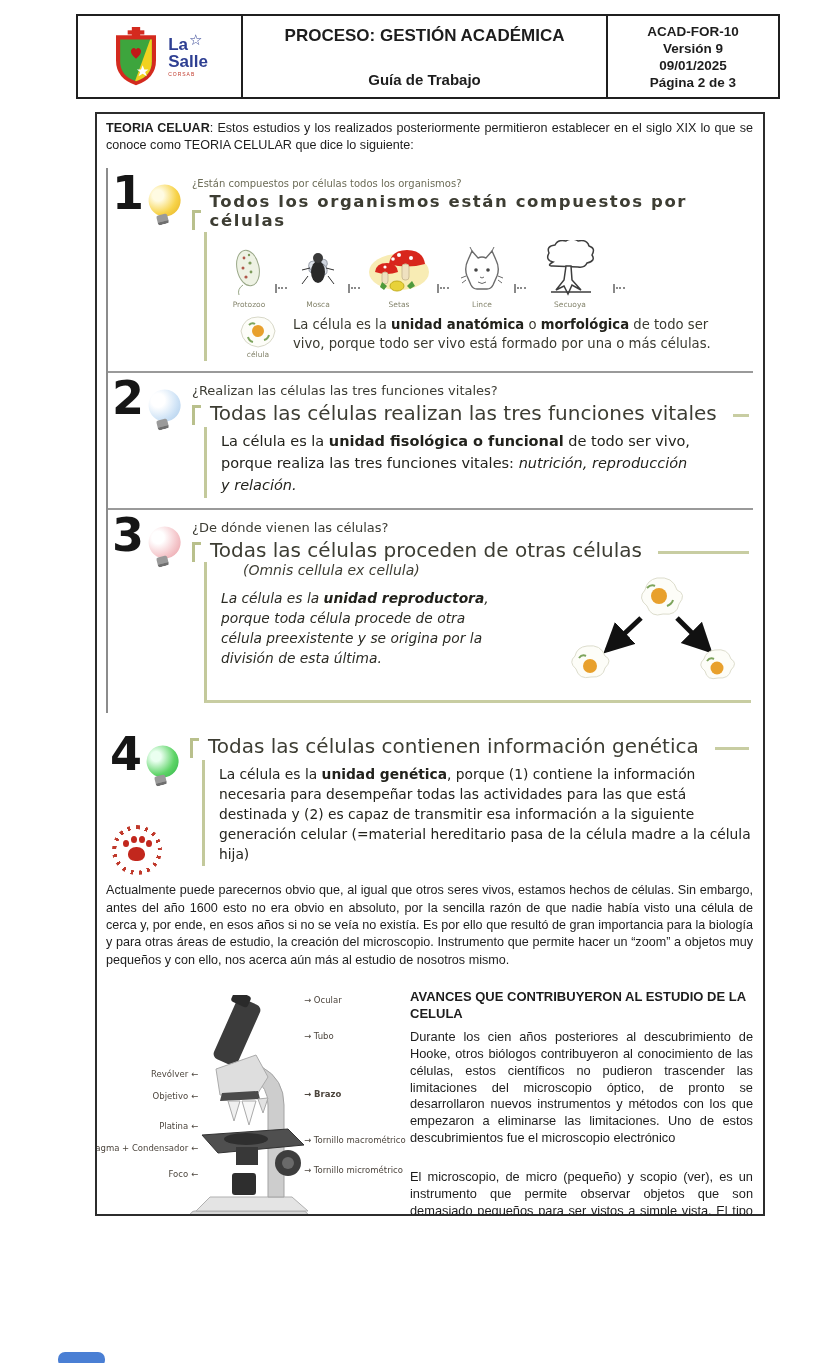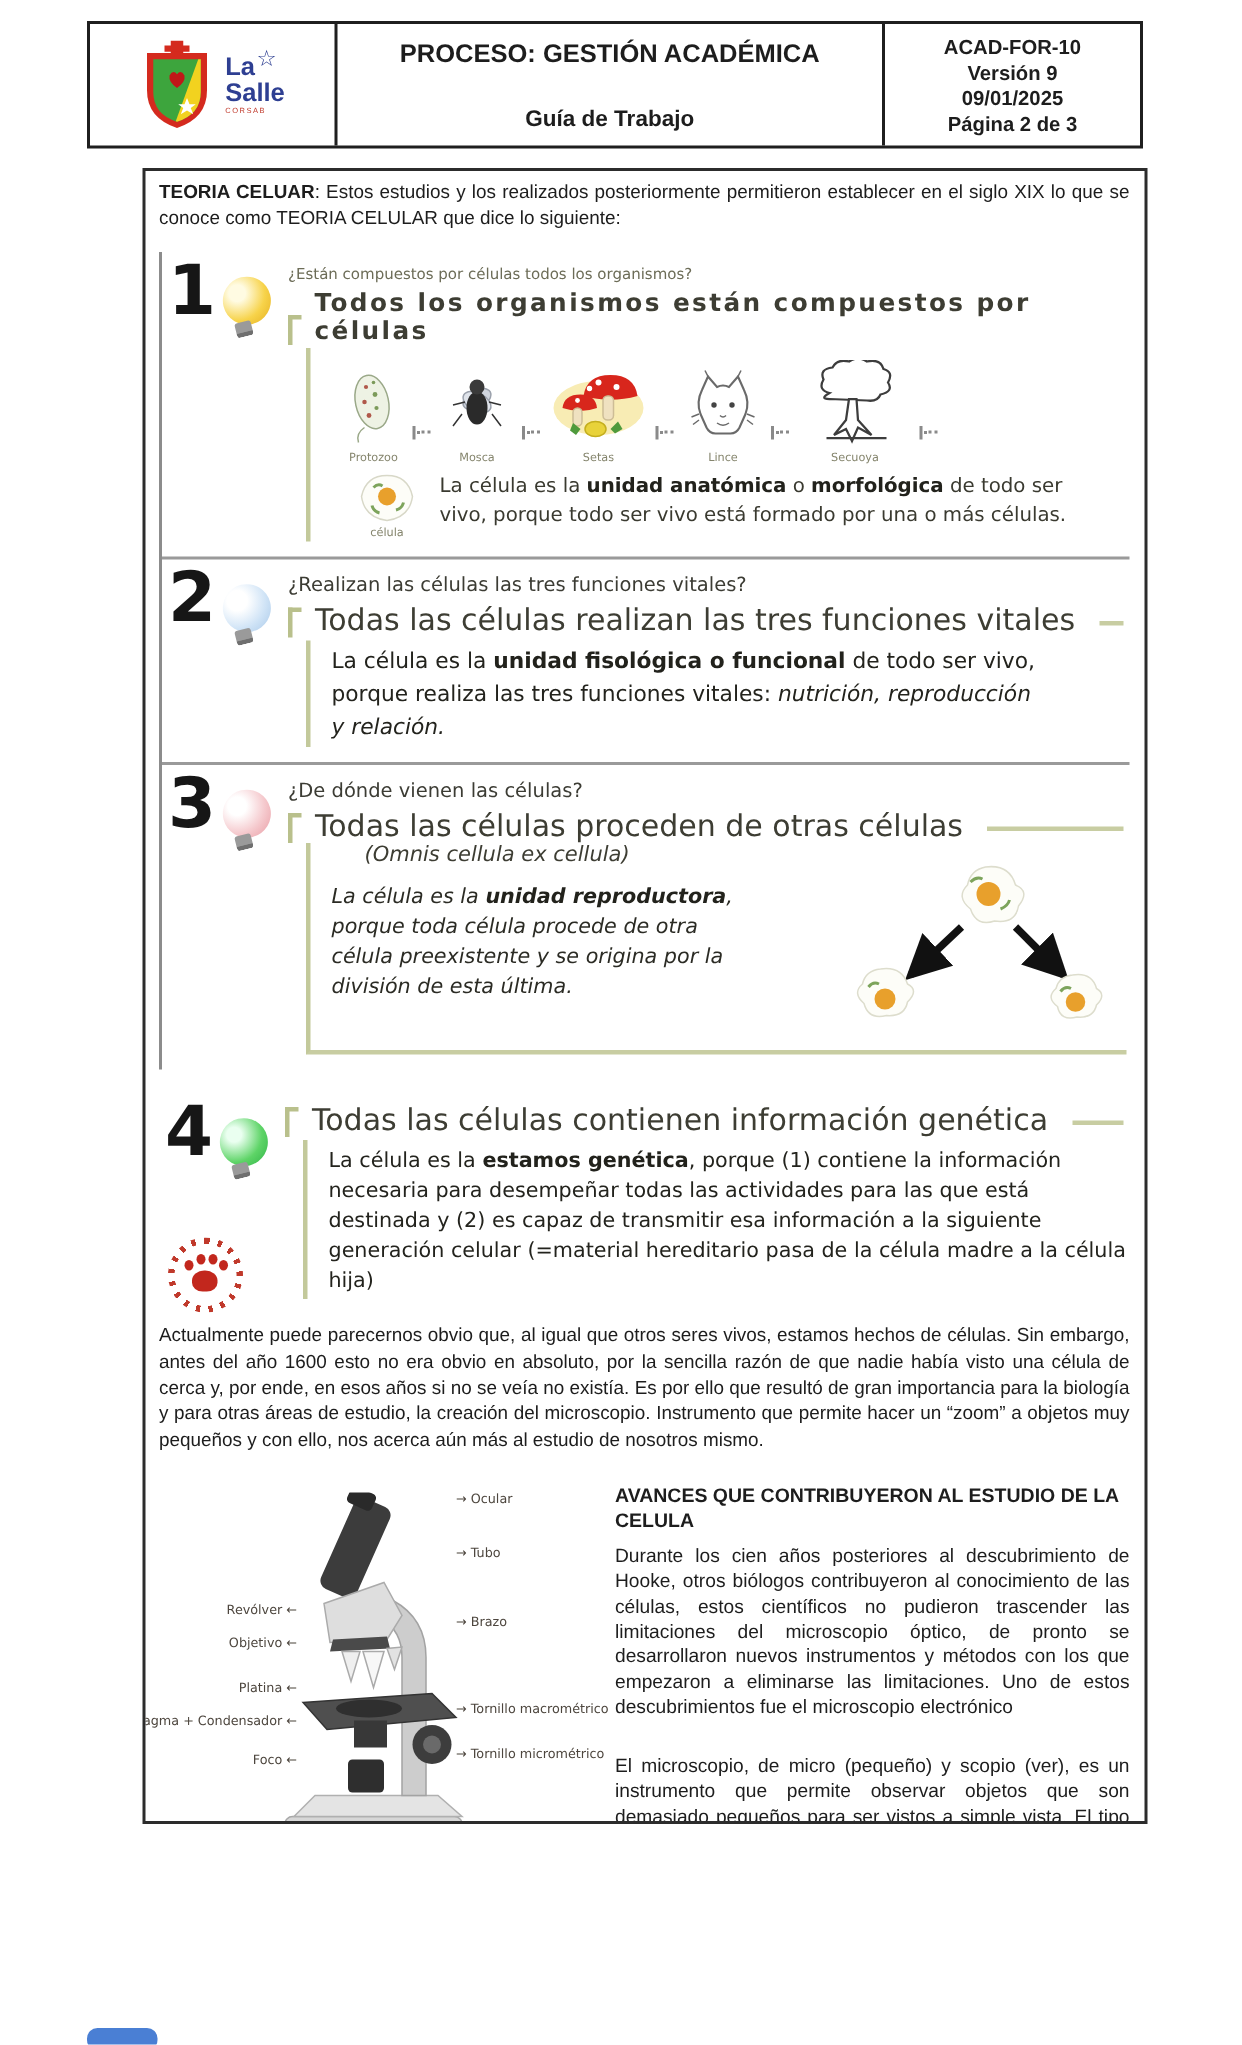--- a/index.html
+++ b/index.html
@@ -1,20 +1,20 @@
 <!DOCTYPE html>
 <html><head>
 <meta charset="utf-8">
 <style>
   * { margin:0; padding:0; box-sizing:border-box; }
   body { background:#fff; font-family:"Liberation Sans", sans-serif; color:#1d1d1d; }
   .page { position:relative; width:828px; height:1363px; background:#fff; overflow:hidden; margin:0 auto; }
 
   
-  .hdr { position:absolute; left:58px; top:14px; width:704px; height:85px;
+  .hdr { position:absolute; left:76px; top:14px; width:704px; height:85px;
          border:2px solid #1f1f1f; display:flex; background:#fff; }
   .hdr-logo { width:165px; border-right:2px solid #1f1f1f; display:flex; align-items:center; justify-content:center; gap:7px; }
   .lasalle { display:flex; flex-direction:column; align-items:flex-start; line-height:1; }
   .lasalle .la-row { display:flex; align-items:flex-start; }
   .lasalle .la { font-size:17px; font-weight:bold; color:#2e3f92; }
   .lasalle .star { font-size:15px; color:#2e3f92; margin-left:1px; transform:translateY(-4px); }
   .lasalle .salle { font-size:17px; font-weight:bold; color:#2e3f92; }
   .lasalle .sub { font-size:5px; color:#c0392b; margin-top:2px; letter-spacing:1px; }
   .hdr-center { flex:1; border-right:2px solid #1f1f1f; display:flex; flex-direction:column;
                 align-items:center; justify-content:space-between; padding:10px 4px 9px; }
@@ -312,21 +312,21 @@
         </div>
       <div class="pawlogo">
           <span class="pawprint"></span>
         </div>
       <div class="ghead">
         <span class="gbr"></span>
         <span class="htxt">Todas las células contienen información genética</span>
         <span class="hline"></span>
       </div>
       <div class="gbody">
-        <p class="stmt4"><span>La célula es la </span><b>estamos genética</b><span>, porque (1) contiene la información necesaria para desempeñar todas las actividades para las que está destinada y (2) es capaz de transmitir esa información a la siguiente generación celular (=material hereditario pasa de la célula madre a la célula hija)</span></p>
+        <p class="stmt4"><span>La célula es la </span><b>unidad genética</b><span>, porque (1) contiene la información necesaria para desempeñar todas las actividades para las que está destinada y (2) es capaz de transmitir esa información a la siguiente generación celular (=material hereditario pasa de la célula madre a la célula hija)</span></p>
       </div>
     </div>
 
     <p class="freepar">Actualmente puede parecernos obvio que, al igual que otros seres vivos, estamos hechos de células. Sin embargo, antes del año 1600 esto no era obvio en absoluto, por la sencilla razón de que nadie había visto una célula de cerca y, por ende, en esos años si no se veía no existía. Es por ello que resultó de gran importancia para la biología y para otras áreas de estudio, la creación del microscopio. Instrumento que permite hacer un “zoom” a objetos muy pequeños y con ello, nos acerca aún más al estudio de nosotros mismo.</p>
 
     <div class="twocol">
       <div class="microcol">
         <svg width="170" height="262" viewBox="0 0 170 262" style="position:absolute;left:66px;top:6px;">
           <rect x="18" y="216" width="118" height="30" rx="5" fill="#d7d7d7" stroke="#a8a8a8"></rect>
           <path d="M24 216 l14 -14 h82 l16 14 z" fill="#e4e4e4" stroke="#b0b0b0"></path>
@@ -340,21 +340,21 @@
           <path d="M86 104 l5 14 5 -15 z" fill="#e2e2e2" stroke="#aaa"></path>
           <path d="M30 140 l86 -6 16 16 -86 8 z" fill="#4f4f4f" stroke="#333"></path>
           <ellipse cx="74" cy="144" rx="22" ry="6" fill="#2f2f2f"></ellipse>
           <rect x="64" y="152" width="22" height="18" fill="#383838"></rect>
           <rect x="60" y="178" width="24" height="22" rx="3" fill="#2e2e2e"></rect>
           <circle cx="116" cy="168" r="13" fill="#3d3d3d"></circle>
           <circle cx="116" cy="168" r="6" fill="#6a6a6a"></circle>
         </svg>
         <span class="mlab right" style="top:6px;"><span class="arr">→</span> <span>Ocular</span></span>
         <span class="mlab right" style="top:42px;"><span class="arr">→</span> <span>Tubo</span></span>
-        <span class="mlab right" style="top:88px;"><span class="arr">→</span> <span>Brazo</span></span>
+        <span class="mlab right" style="top:100px;font-weight:bold;"><span class="arr">→</span> <span>Brazo</span></span>
         <span class="mlab right" style="top:146px;"><span class="arr">→</span> <span>Tornillo macrométrico</span></span>
         <span class="mlab right" style="top:176px;"><span class="arr">→</span> <span>Tornillo micrométrico</span></span>
 
         <span class="mlab left" style="top:80px;"><span>Revólver</span> <span class="arr">←</span></span>
         <span class="mlab left" style="top:102px;"><span>Objetivo</span> <span class="arr">←</span></span>
         <span class="mlab left" style="top:132px;"><span>Platina</span> <span class="arr">←</span></span>
         <span class="mlab left" style="top:154px;"><span>Diafragma + Condensador</span> <span class="arr">←</span></span>
         <span class="mlab left" style="top:180px;"><span>Foco</span> <span class="arr">←</span></span>
       </div>
       <div class="advcol">

